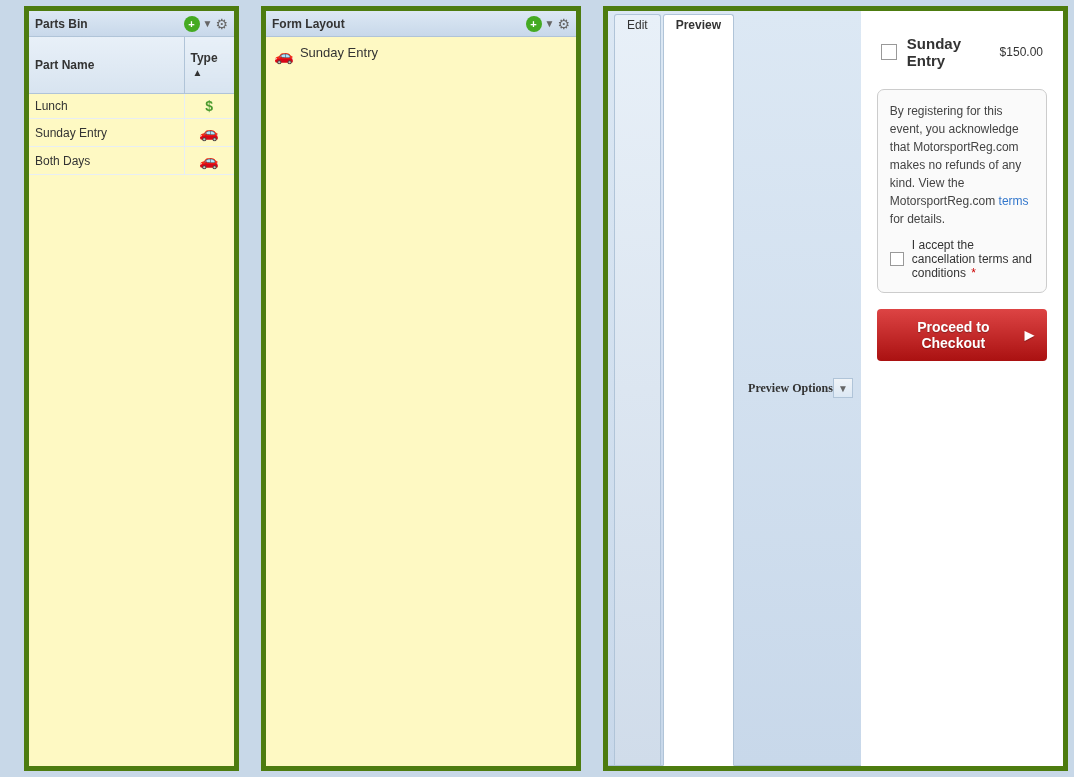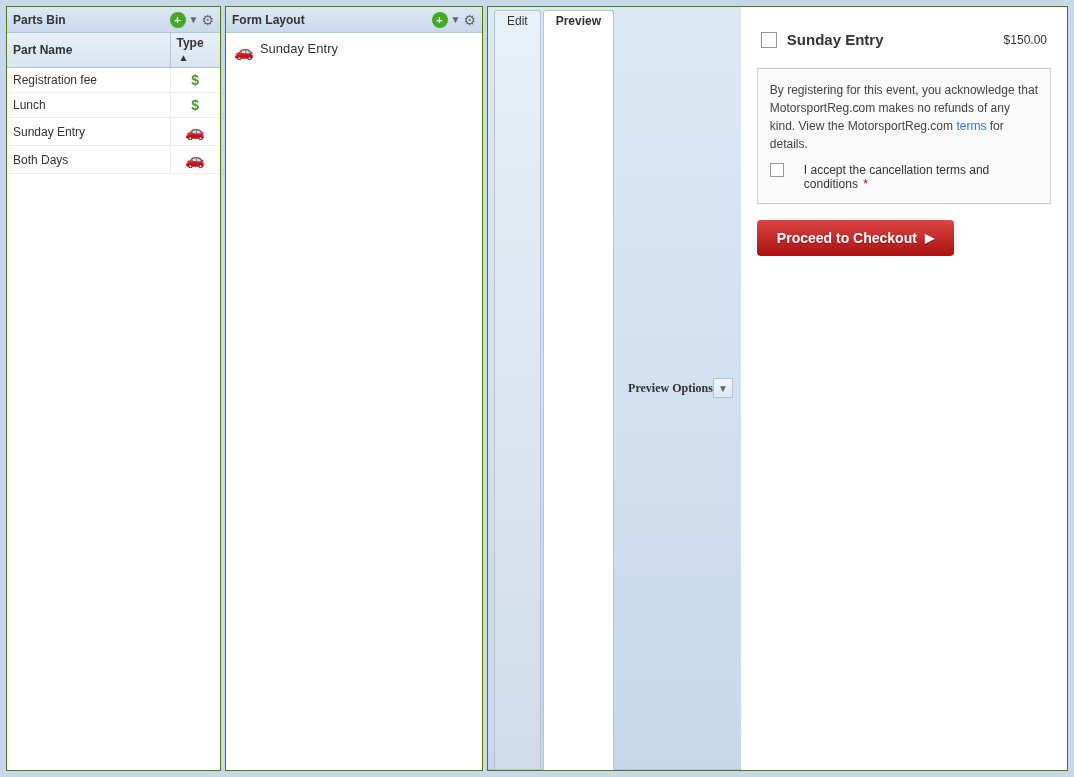--- a/index.html
+++ b/index.html
@@ -15,24 +15,25 @@
     .main-container {
       display: flex;
       width: 1074px;
       height: 777px;
       padding: 6px;
       gap: 4px;
     }
 
     
     .panel {
-      background: #ffffff;
-      border: 1px solid #4d7c0f;
+      background: #fef9c3;
+      border: 5px solid #4d7c0f;
       display: flex;
       flex-direction: column;
+      margin-left: 18px;
     }
 
     .panel-header {
       display: flex;
       align-items: center;
       justify-content: space-between;
       background: linear-gradient(to bottom, #dce8f4, #c8d8ea);
       border-bottom: 1px solid #b0c4d8;
       padding: 3px 6px;
       height: 26px;
@@ -58,21 +59,21 @@
 
     .parts-table {
       width: 100%;
       border-collapse: collapse;
     }
 
     .parts-table th {
       background: linear-gradient(to bottom, #e8f0f8, #d8e4f0);
       border-bottom: 1px solid #b0c4d8;
       border-right: 1px solid #b0c4d8;
-      padding: 3px 6px;
+      padding: 14px 6px;
       font-size: 12px;
       font-weight: bold;
       color: #333;
       text-align: left;
       cursor: pointer;
     }
 
     .parts-table th:last-child {
       border-right: none;
       text-align: left;
@@ -105,21 +106,21 @@
     }
 
     
     .car-icon {
       color: #4466aa;
       font-size: 16px;
     }
 
     
     .form-layout {
-      width: 258px;
+      width: 320px;
       flex-shrink: 0;
     }
 
     .form-layout-content {
       padding: 8px;
       display: flex;
       align-items: flex-start;
       gap: 6px;
     }
 
@@ -232,41 +233,42 @@
 
     .entry-price {
       font-size: 12px;
       color: #333;
       font-weight: normal;
     }
 
     
     .terms-box {
       border: 1px solid #ccc;
-      border-radius: 0;
+      border-radius: 7px;
       padding: 12px;
       margin-bottom: 16px;
       background: #fafafa;
     }
 
     .terms-text {
       font-size: 12px;
       color: #444;
       margin-bottom: 10px;
       line-height: 1.5;
     }
 
     .terms-link {
       color: #3377cc;
       text-decoration: none;
     }
 
     .terms-accept-row {
       display: flex;
-      gap: 20px;
+      align-items: center;
+      gap: 8px;
     }
 
     .terms-checkbox {
       width: 14px;
       height: 14px;
       border: 1px solid #999;
       background: #fff;
       flex-shrink: 0;
       cursor: pointer;
     }
@@ -279,21 +281,21 @@
     .required-star {
       color: #cc0000;
       margin-left: 2px;
     }
 
     
     .checkout-btn {
       background: linear-gradient(to bottom, #d44, #aa1111);
       color: #fff;
       border: none;
-      padding: 10px 20px;
+      padding: 10px 13px;
       font-size: 14px;
       font-weight: bold;
       border-radius: 4px;
       cursor: pointer;
       display: inline-flex;
       align-items: center;
       gap: 8px;
       text-shadow: 0 1px 1px rgba(0,0,0,0.3);
     }
 
@@ -348,26 +350,20 @@
           <th>
             <span>Part Name</span>
           </th>
           <th>
             <span>Type</span>
             <span class="sort-arrow">▲</span>
           </th>
         </tr>
       </thead>
       <tbody>
-        <tr>
-          <td>Registration fee</td>
-          <td>
-            <span class="dollar-icon">$</span>
-          </td>
-        </tr>
         <tr>
           <td>Lunch</td>
           <td>
             <span class="dollar-icon">$</span>
           </td>
         </tr>
         <tr>
           <td>Sunday Entry</td>
           <td>
             <span class="car-icon">🚗</span>

